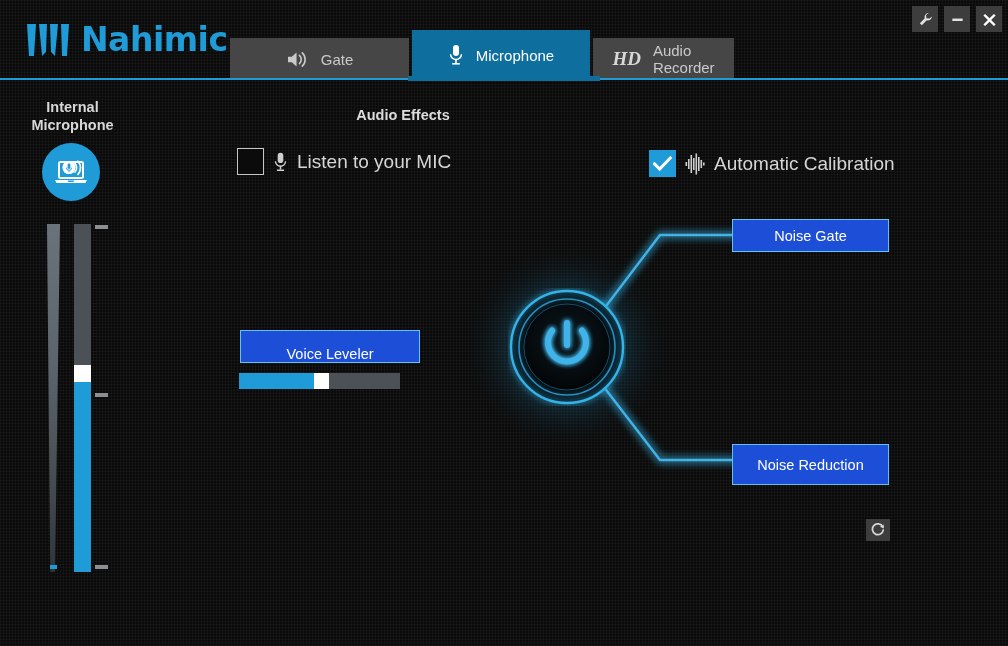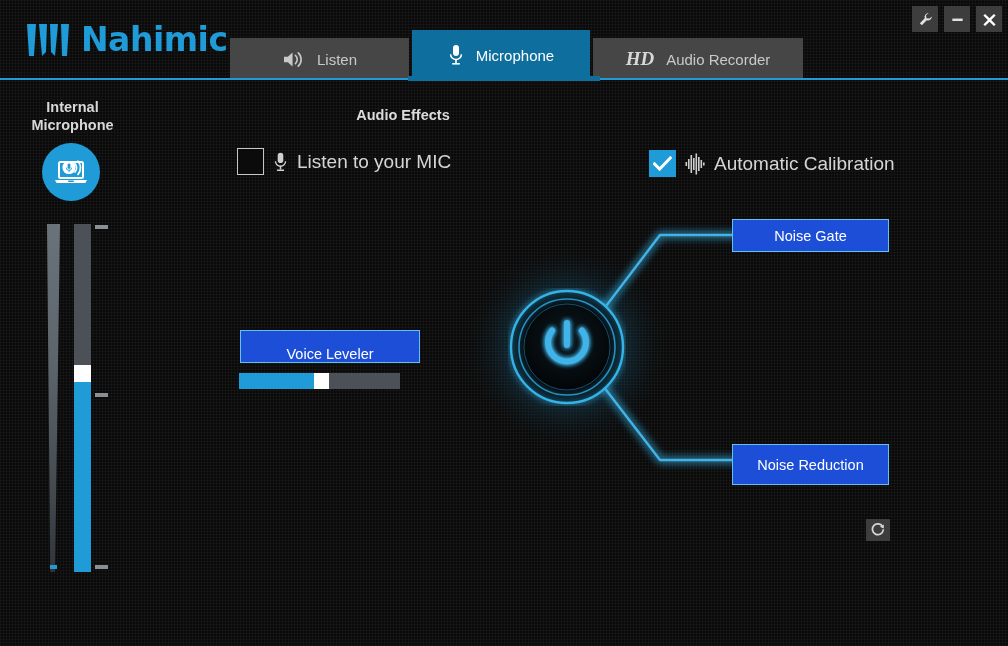--- a/index.html
+++ b/index.html
@@ -67,21 +67,21 @@
     margin-right: 3px;
   }
   .tab.active {
     background: #0e6e9e;
     color: #ffffff;
     height: 50px;
   }
   .tab-icon { display:flex; align-items:center; }
   #tab-audio { width: 179px; }
   #tab-microphone { width: 178px; }
-  #tab-recorder { width: 210px; }
+  #tab-recorder { width: 141px; }
   .hd-label {
     font-style: italic;
     font-weight: bold;
     font-size: 19px;
     color: #d8d8d8;
     font-family: "Liberation Serif", serif;
   }
   #tab-underline {
     position: absolute; left: 0; top: 78px; width: 1008px; height: 2px;
     background: #1f9bd7;
@@ -300,21 +300,21 @@
   <div id="tabs">
 
     <div id="tab-audio" class="tab">
       <span class="tab-icon">
         <svg width="23" height="19" viewBox="0 0 24 20">
           <path d="M2 7h4l5-4.4v14.8L6 13H2z" fill="#c9c9c9"></path>
           <path d="M14 5.6a6 6 0 0 1 0 8.8" stroke="#c9c9c9" stroke-width="1.7" fill="none" stroke-linecap="round"></path>
           <path d="M17 3a9.6 9.6 0 0 1 0 14" stroke="#c9c9c9" stroke-width="1.7" fill="none" stroke-linecap="round"></path>
         </svg>
       </span>
-      <span>Listen</span>
+      <span>Gate</span>
     </div>
 
     <div id="tab-microphone" class="tab active">
       <span class="tab-icon">
         <svg width="16" height="22" viewBox="0 0 16 22">
           <rect x="5" y="1" width="6" height="11" rx="3" fill="#ffffff"></rect>
           <path d="M2.6 10.2a5.4 5.4 0 0 0 10.8 0" stroke="#ffffff" stroke-width="1.5" fill="none"></path>
           <rect x="7.2" y="15" width="1.6" height="4" fill="#ffffff"></rect>
           <rect x="4.2" y="19" width="7.6" height="1.6" fill="#ffffff"></rect>
         </svg>

